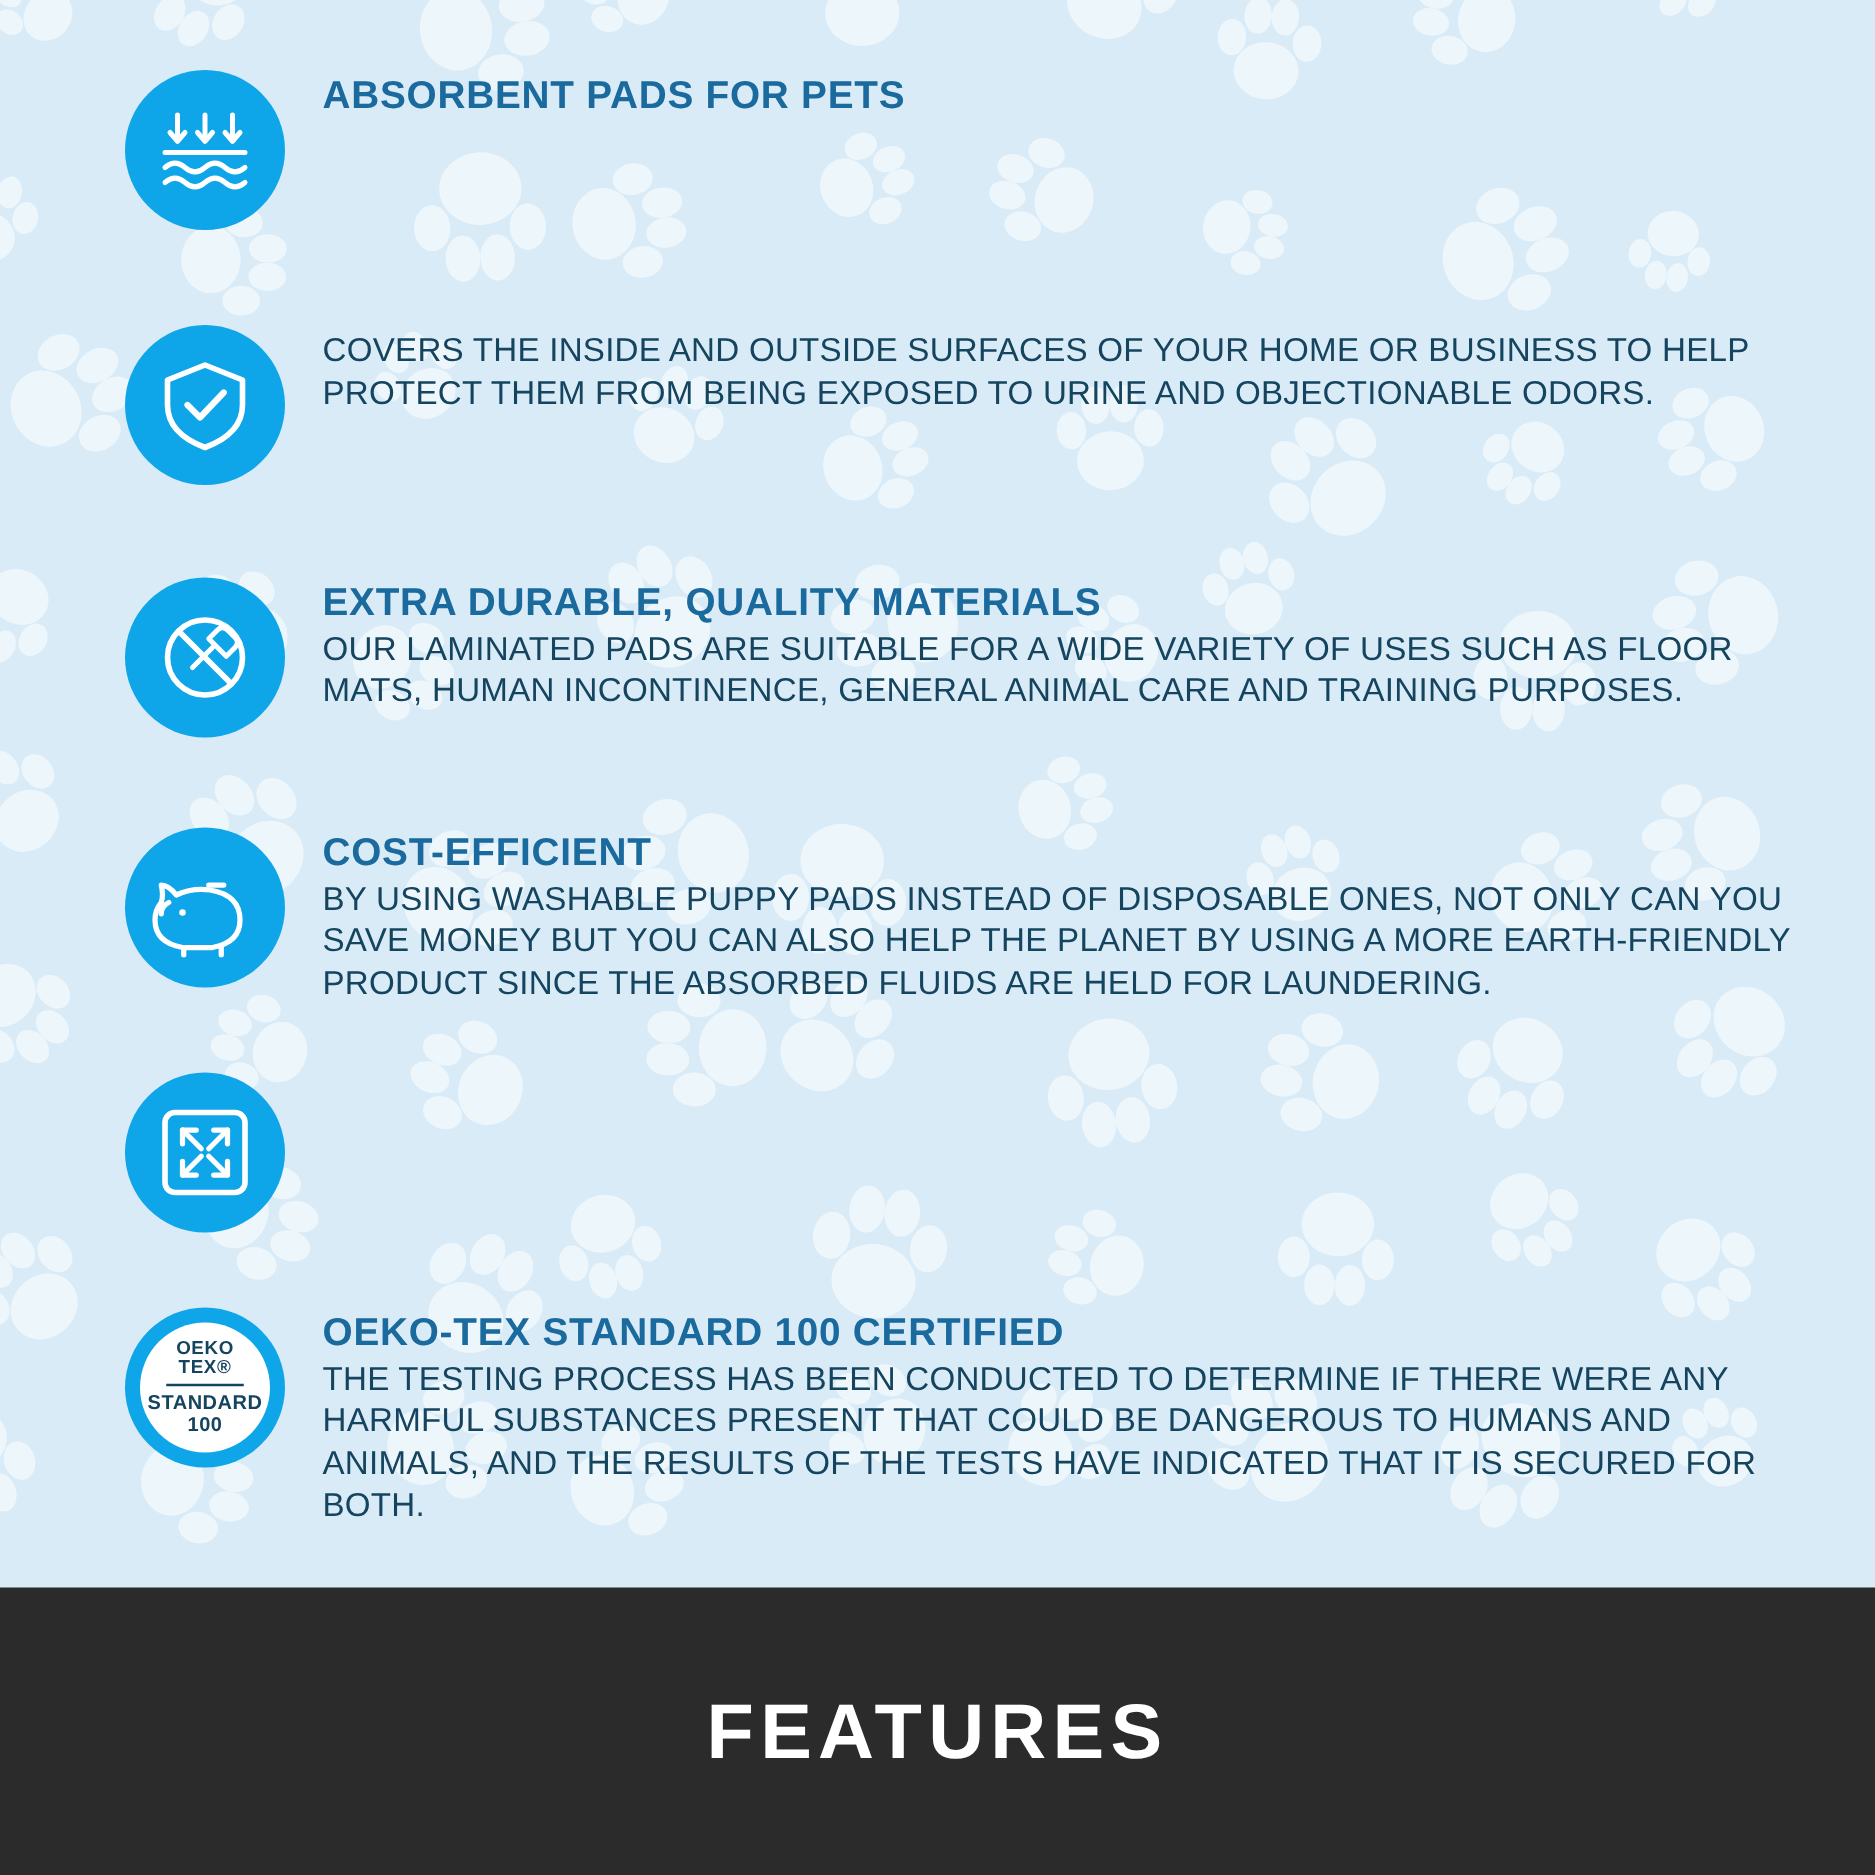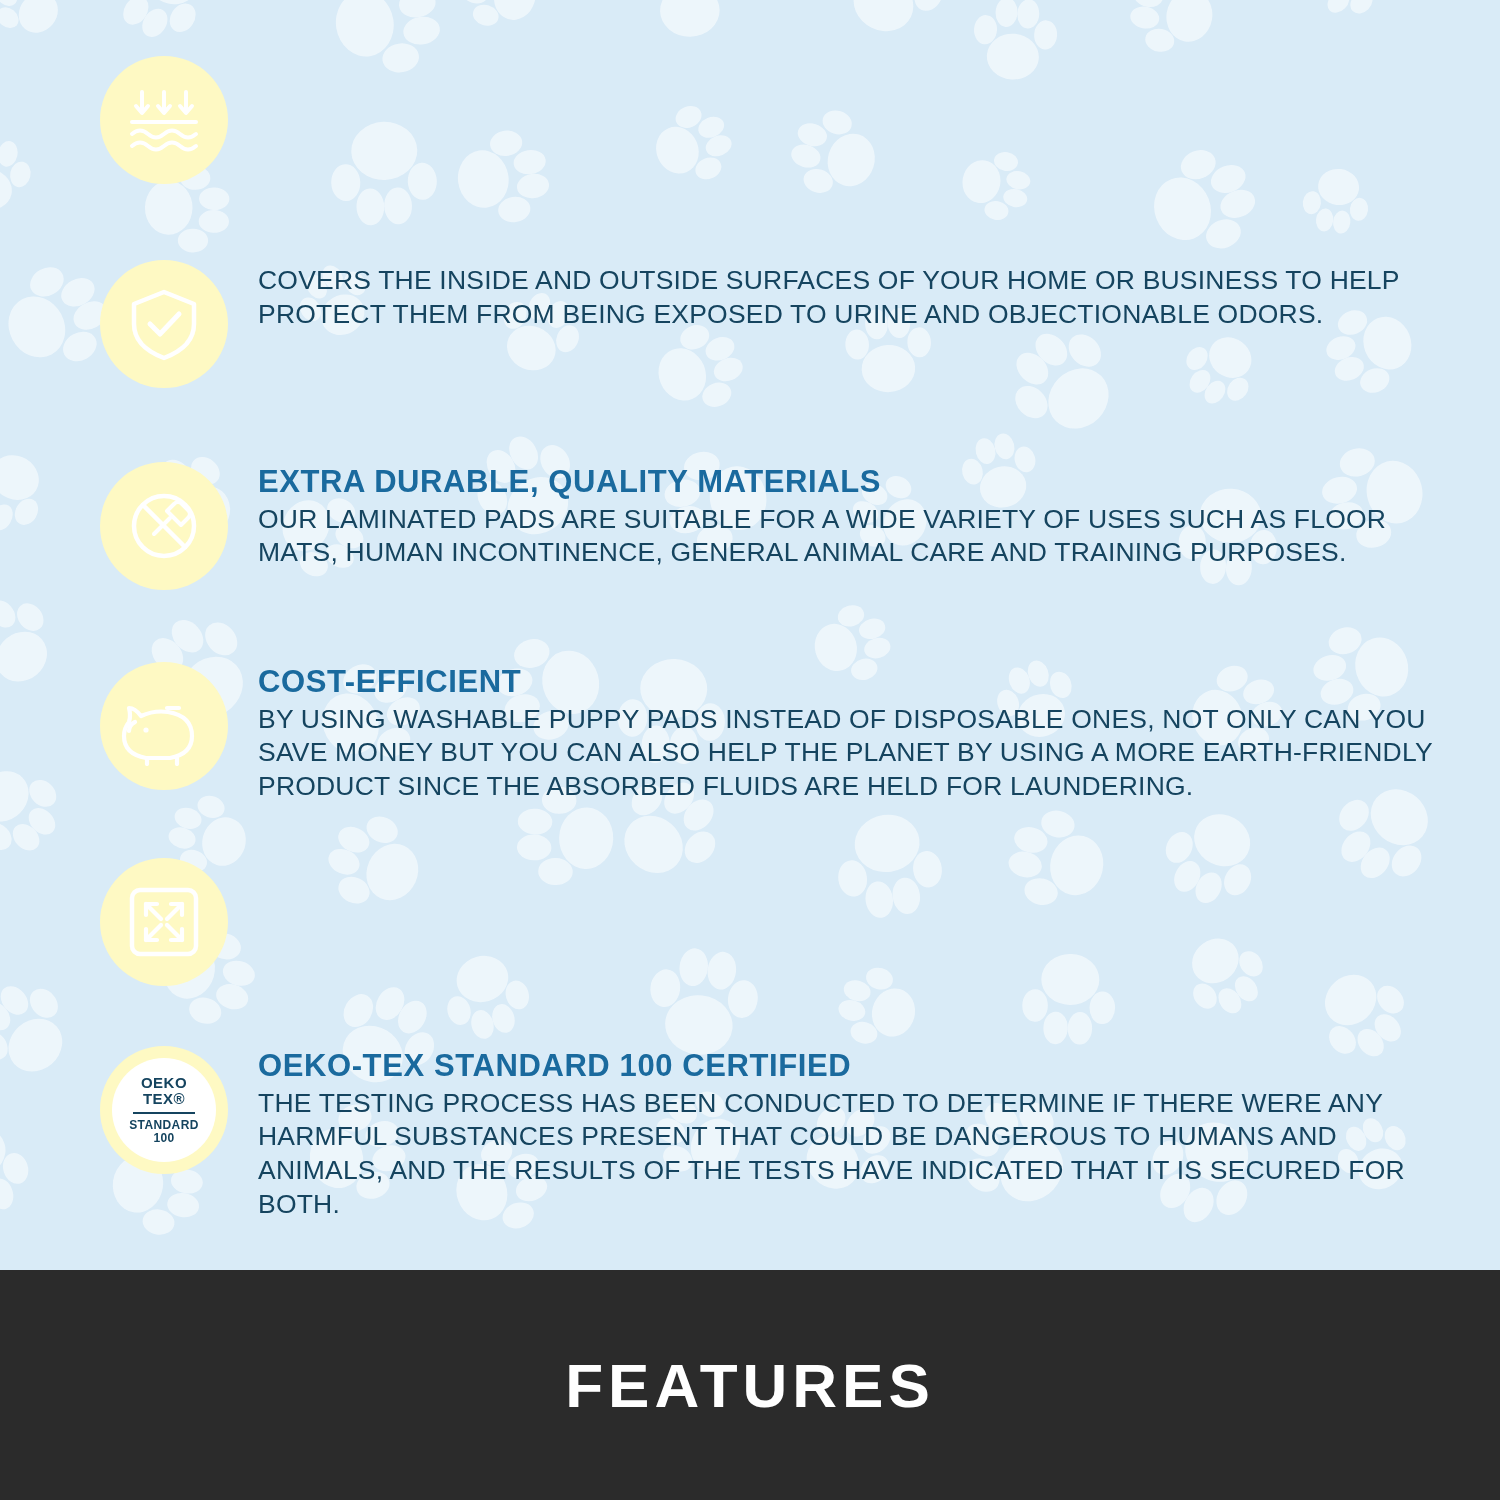--- a/index.html
+++ b/index.html
@@ -47,21 +47,21 @@
     position: absolute;
     display: flex;
     align-items: flex-start;
     left: 100px;
     width: 1340px;
   }
   .icon-circle {
     width: 128px;
     height: 128px;
     border-radius: 50%;
-    background: #fef9c3;
+    background: #0ea5e9;
     flex: 0 0 128px;
     display: flex;
     align-items: center;
     justify-content: center;
     margin-right: 30px;
   }
   .icon-circle svg { display: block; }
 
   .text-block { padding-top: 4px; }
 
@@ -125,21 +125,21 @@
     text-align: center;
     letter-spacing: 0.5px;
   }
   .oeko-rule {
     width: 62px;
     height: 2px;
     background: #15445f;
     margin: 5px 0 5px 0;
   }
   .oeko-bot {
-    font-size: 12px;
+    font-size: 16px;
     font-weight: bold;
     line-height: 1.1;
     text-align: center;
     letter-spacing: 0.4px;
   }
 </style>
 </head>
 <body>
 
 <div class="page">
@@ -951,20 +951,21 @@
             <polyline points="34,26 40,33 46,26" stroke-linejoin="round"></polyline>
             <line x1="62" y1="12" x2="62" y2="32"></line>
             <polyline points="56,26 62,33 68,26" stroke-linejoin="round"></polyline>
             <line x1="8" y1="42" x2="72" y2="42"></line>
             <path d="M8 54 q8 -7 16 0 q8 7 16 0 q8 -7 16 0 q8 7 16 0"></path>
             <path d="M8 66 q8 -7 16 0 q8 7 16 0 q8 -7 16 0 q8 7 16 0"></path>
           </g>
         </svg>
       </div>
       <div class="text-block">
+        <p class="feat-title">ABSORBENT PADS FOR PETS</p>
       </div>
     </div>
 
     <div class="feature-row" style="top:260px;">
       <div class="icon-circle">
         <svg width="76" height="80" viewBox="0 0 76 80">
           <path d="M38 8 L68 20 V40 C68 58 54 68 38 74 C22 68 8 58 8 40 V20 Z" fill="none" stroke="#ffffff" stroke-width="4.5" stroke-linejoin="round"></path>
           <polyline points="24,40 34,50 53,30" fill="none" stroke="#ffffff" stroke-width="5" stroke-linecap="round" stroke-linejoin="round"></polyline>
         </svg>
       </div>

